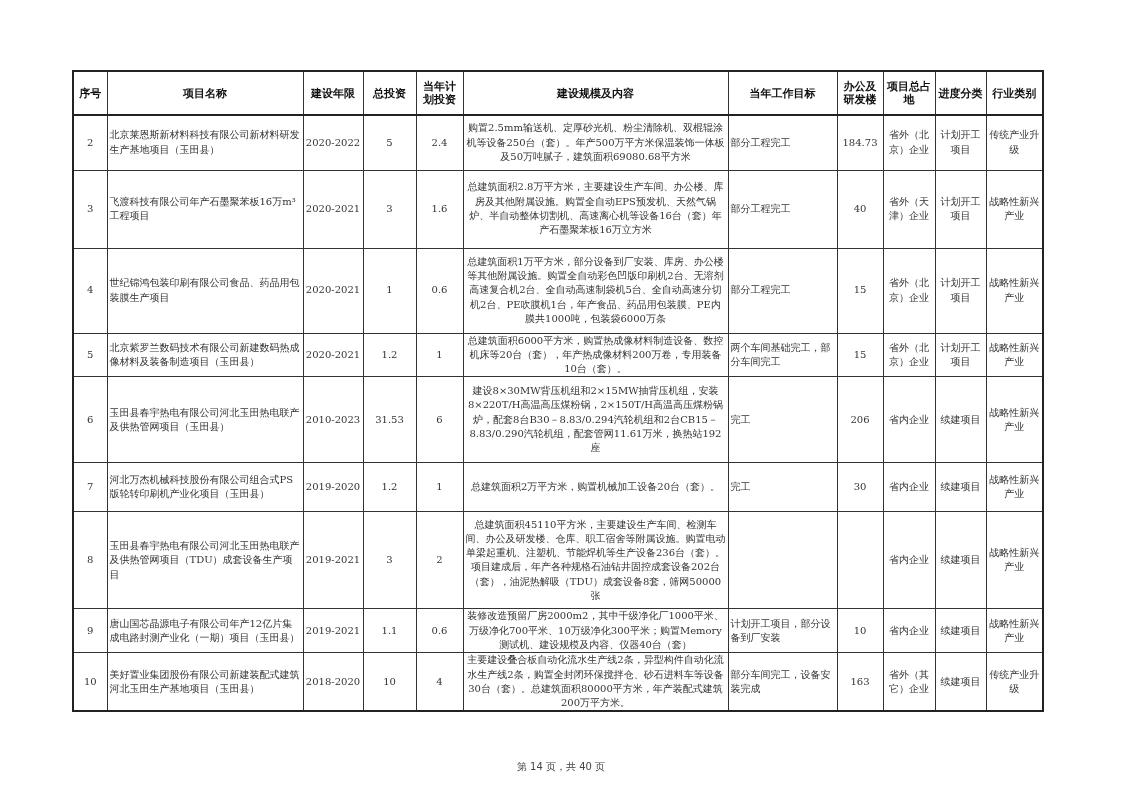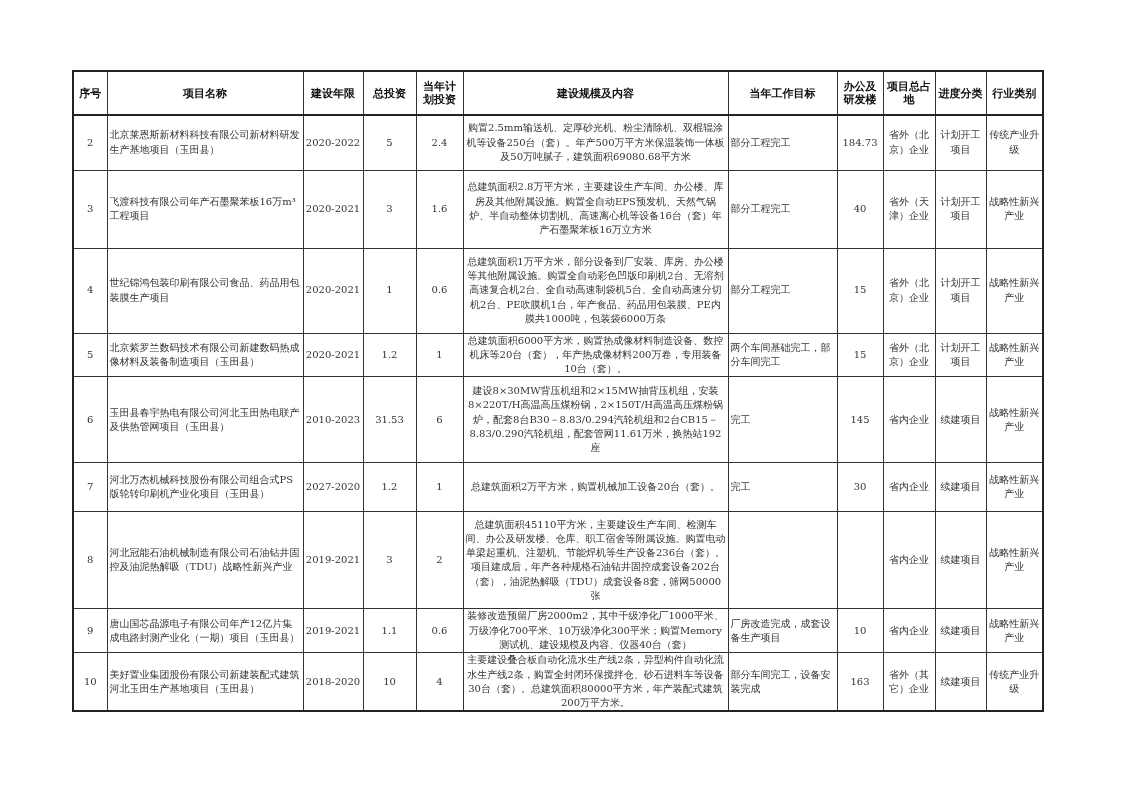--- a/index.html
+++ b/index.html
@@ -113,59 +113,59 @@
         <td class="c sm">战略性新兴产业</td>
       </tr>
       <tr class="r6">
         <td class="c">6</td>
         <td class="l">玉田县春宇热电有限公司河北玉田热电联产及供热管网项目（玉田县）</td>
         <td class="c">2010-2023</td>
         <td class="c">31.53</td>
         <td class="c">6</td>
         <td class="desc">建设8×30MW背压机组和2×15MW抽背压机组，安装8×220T/H高温高压煤粉锅，2×150T/H高温高压煤粉锅炉，配套8台B30－8.83/0.294汽轮机组和2台CB15－8.83/0.290汽轮机组，配套管网11.61万米，换热站192座</td>
         <td class="l">完工</td>
-        <td class="c">145</td>
+        <td class="c">206</td>
         <td class="c sm">省内企业</td>
         <td class="c sm">续建项目</td>
         <td class="c sm">战略性新兴产业</td>
       </tr>
       <tr class="r7">
         <td class="c">7</td>
         <td class="l">河北万杰机械科技股份有限公司组合式PS版轮转印刷机产业化项目（玉田县）</td>
-        <td class="c">2027-2020</td>
+        <td class="c">2019-2020</td>
         <td class="c">1.2</td>
         <td class="c">1</td>
         <td class="desc">总建筑面积2万平方米，购置机械加工设备20台（套）。</td>
         <td class="l">完工</td>
         <td class="c">30</td>
         <td class="c sm">省内企业</td>
         <td class="c sm">续建项目</td>
         <td class="c sm">战略性新兴产业</td>
       </tr>
       <tr class="r8">
         <td class="c">8</td>
-        <td class="l">河北冠能石油机械制造有限公司石油钻井固控及油泥热解吸（TDU）战略性新兴产业</td>
+        <td class="l">玉田县春宇热电有限公司河北玉田热电联产及供热管网项目（TDU）成套设备生产项目</td>
         <td class="c">2019-2021</td>
         <td class="c">3</td>
         <td class="c">2</td>
         <td class="desc">总建筑面积45110平方米，主要建设生产车间、检测车间、办公及研发楼、仓库、职工宿舍等附属设施。购置电动单梁起重机、注塑机、节能焊机等生产设备236台（套）。项目建成后，年产各种规格石油钻井固控成套设备202台（套），油泥热解吸（TDU）成套设备8套，筛网50000张</td>
         <td class="l"></td>
         <td class="c"></td>
         <td class="c sm">省内企业</td>
         <td class="c sm">续建项目</td>
         <td class="c sm">战略性新兴产业</td>
       </tr>
       <tr class="r9">
         <td class="c">9</td>
         <td class="l">唐山国芯晶源电子有限公司年产12亿片集成电路封测产业化（一期）项目（玉田县）</td>
         <td class="c">2019-2021</td>
         <td class="c">1.1</td>
         <td class="c">0.6</td>
         <td class="desc">装修改造预留厂房2000m2，其中千级净化厂1000平米、万级净化700平米、10万级净化300平米；购置Memory测试机、建设规模及内容、仪器40台（套）</td>
-        <td class="l">厂房改造完成，成套设备生产项目</td>
+        <td class="l">计划开工项目，部分设备到厂安装</td>
         <td class="c">10</td>
         <td class="c sm">省内企业</td>
         <td class="c sm">续建项目</td>
         <td class="c sm">战略性新兴产业</td>
       </tr>
       <tr class="r10">
         <td class="c">10</td>
         <td class="l">美好置业集团股份有限公司新建装配式建筑河北玉田生产基地项目（玉田县）</td>
         <td class="c">2018-2020</td>
         <td class="c">10</td>
@@ -173,13 +173,16 @@
         <td class="desc">主要建设叠合板自动化流水生产线2条，异型构件自动化流水生产线2条，购置全封闭环保搅拌仓、砂石进料车等设备30台（套）。总建筑面积80000平方米，年产装配式建筑200万平方米。</td>
         <td class="l">部分车间完工，设备安装完成</td>
         <td class="c">163</td>
         <td class="c sm">省外（其它）企业</td>
         <td class="c sm">续建项目</td>
         <td class="c sm">传统产业升级</td>
       </tr>
     </tbody>
   </table>
 
+  <div class="footer">
+    <span>第 14 页，共 40 页</span>
+  </div>
 </div>
 
 </body></html>

